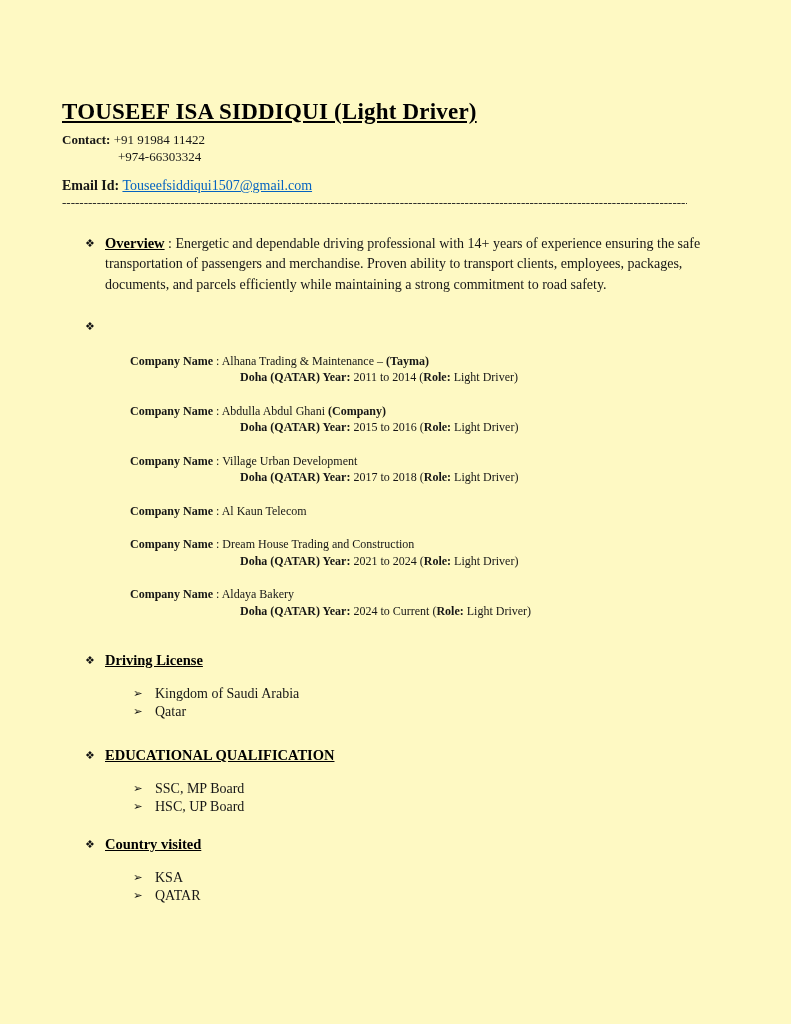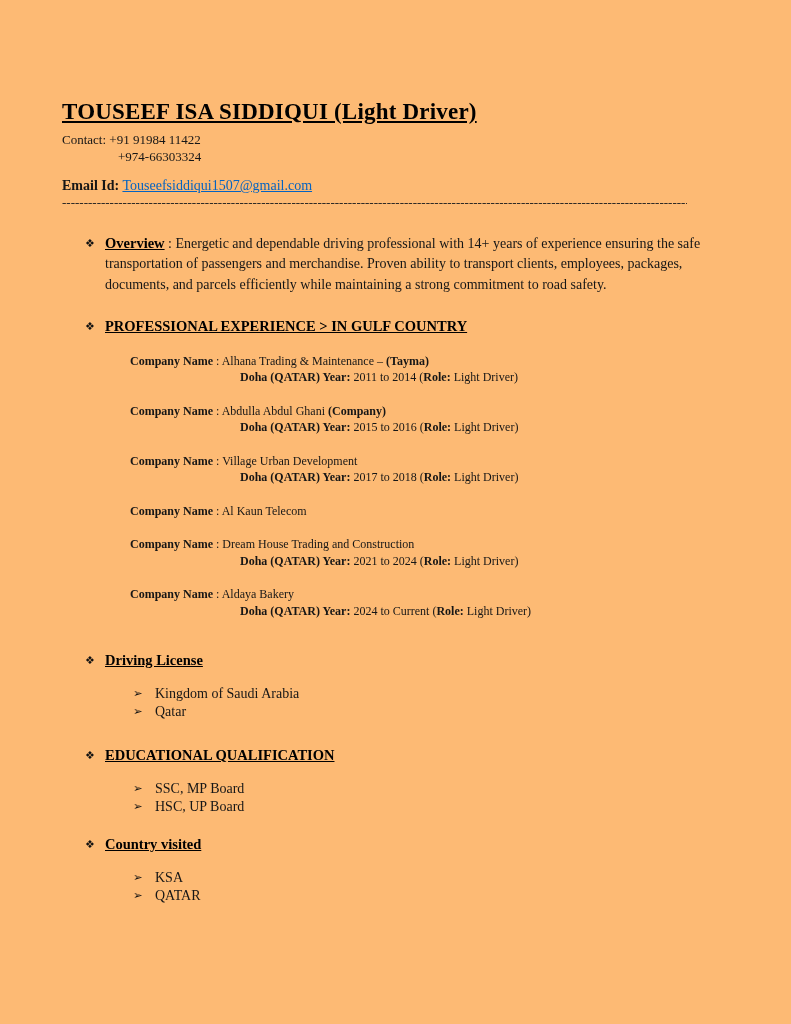--- a/index.html
+++ b/index.html
@@ -1,27 +1,27 @@
 <!DOCTYPE html>
 <html><head>
 <meta charset="utf-8">
 <style>
   * { margin:0; padding:0; box-sizing:border-box; }
   html,body { background:#ffffff; }
   .page {
-    width:791px; height:1024px; margin:0 auto; background:#fdba74;
+    width:791px; height:1024px; margin:0 auto; background:#fef9c3;
     font-family:"Liberation Serif","DejaVu Serif",serif; color:#161616;
     padding:98px 60px 0 62px; overflow:hidden; position:relative;
   }
   .title {
     font-size:23px; font-weight:bold; text-decoration:underline;
     color:#000; margin-bottom:5px; line-height:28px; letter-spacing:.2px;
   }
   .contact-line { font-size:13px; line-height:17px; }
-  .contact-line .b { font-weight:normal; }
+  .contact-line .b { font-weight:bold; }
   .phone2 { margin-left:56px; }
   .email-line { margin-top:12px; font-size:14px; line-height:17px; }
   .email-link { color:#0563c1; text-decoration:underline; cursor:pointer; }
   .sep {
     margin-top:2px; font-size:13px; line-height:14px; width:625px;
     white-space:nowrap; overflow:hidden; color:#222;
   }
   .b { font-weight:bold; }
   .section { display:flex; margin-left:23px; }
   .bullet {
@@ -69,21 +69,20 @@
 
   <div class="sep">--------------------------------------------------------------------------------------------------------------------------------------------------------------------</div>
 
   <div class="section sec-overview">
     <span class="bullet">❖</span>
     <div class="ov-text"><span class="head">Overview</span><span> : Energetic and dependable driving professional with 14+ years of experience ensuring the safe transportation of passengers and merchandise. Proven ability to transport clients, employees, packages, documents, and parcels efficiently while maintaining a strong commitment to road safety.</span></div>
   </div>
 
   <div class="section sec-experience">
     <span class="bullet">❖</span>
-    <div class="head">PROFESSIONAL EXPERIENCE &gt; IN GULF COUNTRY</div>
   </div>
 
   <div class="exp-entries">
 
     <div class="exp-entry">
       <div><span class="b">Company Name</span><span> : </span><span>Alhana Trading &amp; Maintenance – </span><span class="b">(Tayma)</span></div>
       <div class="exp-line2"><span class="b">Doha (QATAR) Year:</span><span> 2011 to 2014 </span><span>(</span><span class="b">Role:</span><span> Light Driver</span><span>)</span></div>
     </div>
 
     <div class="exp-entry">

